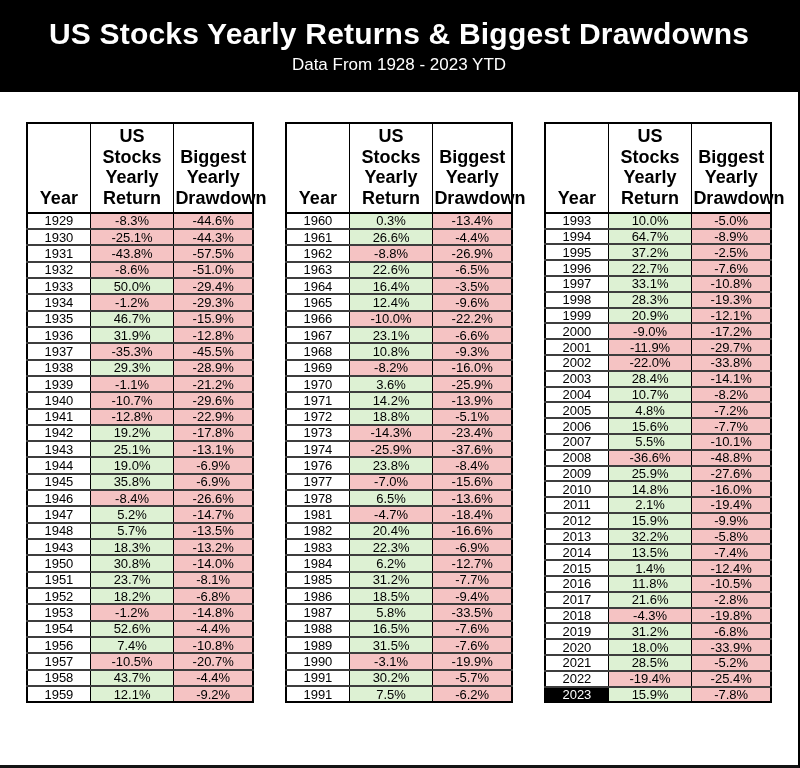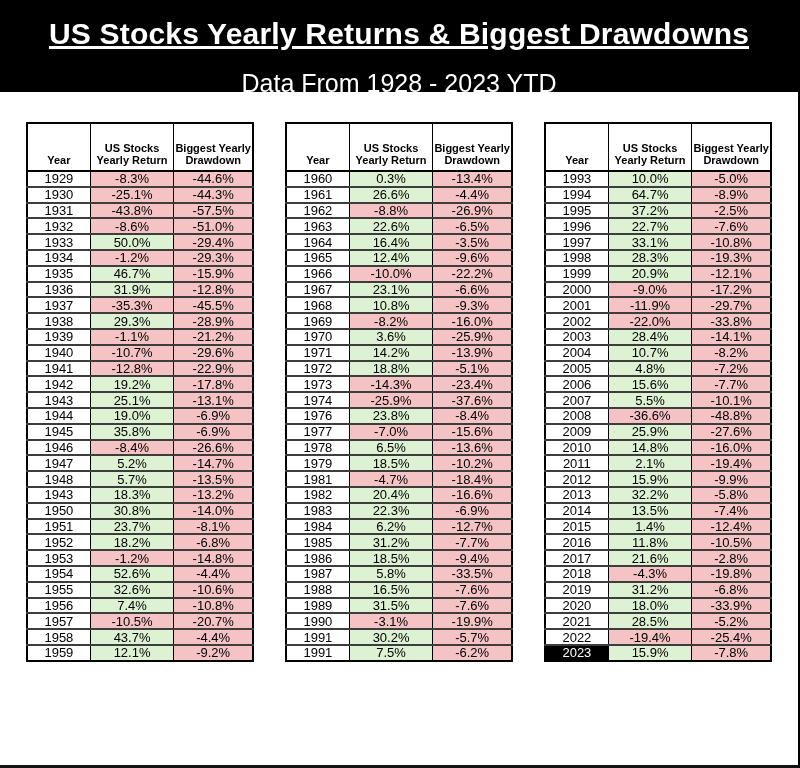--- a/index.html
+++ b/index.html
@@ -3,39 +3,39 @@
 <meta charset="utf-8">
 <style>
   * { margin: 0; padding: 0; box-sizing: border-box; }
   body { background: #e8e8e8; font-family: "Liberation Sans", sans-serif; }
   .page {
     width: 800px; height: 768px; background: #ffffff; position: relative;
     overflow: hidden; border-right: 2px solid #000; border-bottom: 3px solid #141414;
   }
   .banner {
     background: var(--banner-bg, #000); color: #fff; height: 92px;
-    text-align: center; padding-top: 16px; text-decoration: underline;
+    text-align: center; padding-top: 16px;
   }
   .banner h1 { font-size: 30px; font-weight: bold; letter-spacing: 0.2px; line-height: 36px; }
-  .banner p { font-size: 25px; font-weight: normal; margin-top: 17px; }
+  .banner p { font-size: 17px; font-weight: normal; margin-top: 3px; }
   .tables {
     display: flex; justify-content: space-between;
     padding: 0 26px; margin-top: 30px;
   }
   table {
     border-collapse: collapse; width: 228px; table-layout: fixed;
     border: 2px solid #000; background: #fff;
   }
   col.c-year { width: 28%; }
   col.c-ret  { width: 37%; }
   col.c-dd   { width: 35%; }
   th {
     border: 1px solid #000; border-bottom: 2px solid #000;
     height: 48px; vertical-align: bottom; text-align: center;
-    font-size: 11px; font-weight: bold; line-height: 1.15;
+    font-size: 18px; font-weight: bold; line-height: 1.15;
     padding: 2px 1px 3px 1px; background: #fff; color: #000;
   }
   td {
     border: 1px solid #000; border-top: 2px solid #3d3d3d;
     height: 15.8px; text-align: center; vertical-align: middle;
     font-size: 13px; line-height: 1; padding: 0; color: #000;
     font-weight: normal;
   }
   td.pos { background: var(--pos, #ddf1d3); }
   td.neg { background: var(--neg, #f5c3c3); }
@@ -190,25 +190,20 @@
             <td>1953</td>
             <td class="neg">-1.2%</td>
             <td class="neg">-14.8%</td>
           </tr>
           <tr>
             <td>1954</td>
             <td class="pos">52.6%</td>
             <td class="neg">-4.4%</td>
           </tr>
           <tr>
-            <td>1955</td>
-            <td class="pos">32.6%</td>
-            <td class="neg">-10.6%</td>
-          </tr>
-          <tr>
             <td>1956</td>
             <td class="pos">7.4%</td>
             <td class="neg">-10.8%</td>
           </tr>
           <tr>
             <td>1957</td>
             <td class="neg">-10.5%</td>
             <td class="neg">-20.7%</td>
           </tr>
           <tr>
@@ -322,25 +317,20 @@
             <td>1977</td>
             <td class="neg">-7.0%</td>
             <td class="neg">-15.6%</td>
           </tr>
           <tr>
             <td>1978</td>
             <td class="pos">6.5%</td>
             <td class="neg">-13.6%</td>
           </tr>
           <tr>
-            <td>1979</td>
-            <td class="pos">18.5%</td>
-            <td class="neg">-10.2%</td>
-          </tr>
-          <tr>
             <td>1981</td>
             <td class="neg">-4.7%</td>
             <td class="neg">-18.4%</td>
           </tr>
           <tr>
             <td>1982</td>
             <td class="pos">20.4%</td>
             <td class="neg">-16.6%</td>
           </tr>
           <tr>

